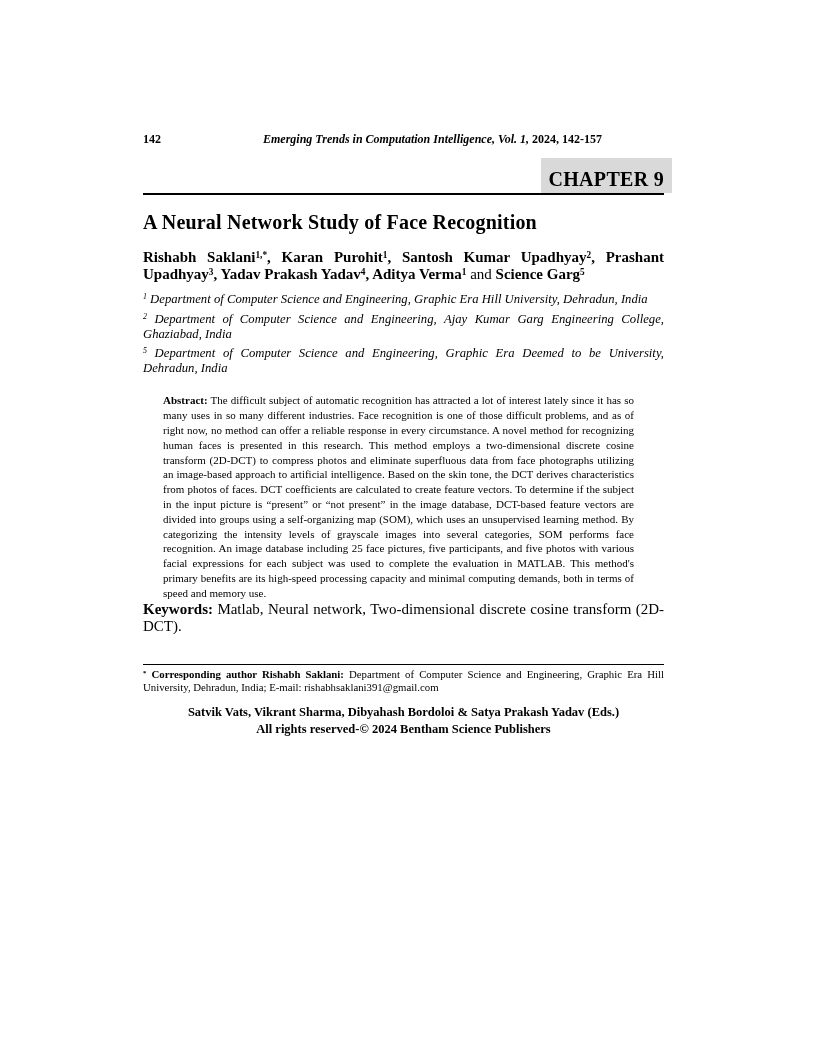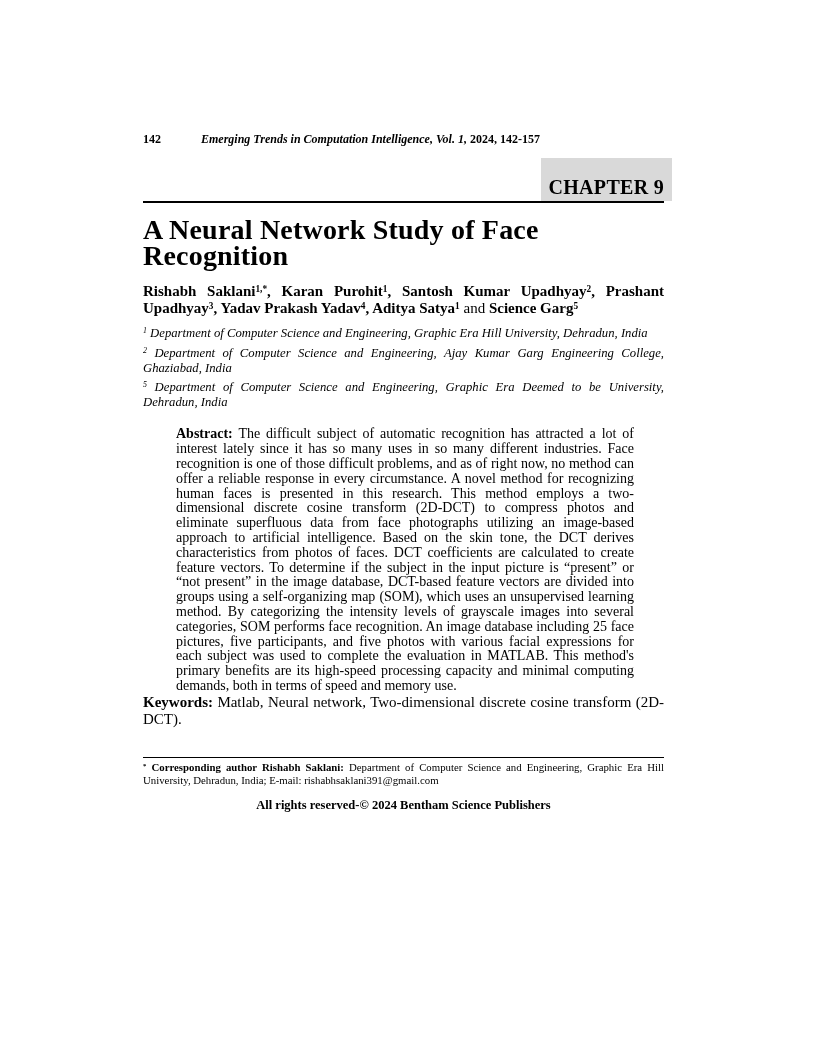--- a/index.html
+++ b/index.html
@@ -12,48 +12,48 @@
     overflow: hidden;
   }
   .page {
     width: 808px; height: 1056px;
     padding: 132px 144px 0 143px;
   }
 
   
   .running-head { display: flex; align-items: baseline; font-size: 12px; font-weight: bold; line-height: 15px; }
   .page-number { flex: 0 0 auto; }
-  .journal-ref { flex: 1 1 auto; text-align: left; padding-left: 40px; }
+  .journal-ref { flex: 1 1 auto; text-align: center; padding-left: 40px; }
   .journal-ref .jr-italic { font-style: italic; }
 
   
   .chapter-row { margin-top: 11px; text-align: right; border-bottom: 2.5px solid #000; }
   .chapter-label {
     display: inline-block;
     font-size: 20px; font-weight: bold;
-    padding: 18px 8px 2px 8px;
+    padding: 10px 8px 2px 8px;
     margin-right: -8px;
     background: #d9d9d9;
     letter-spacing: 0.3px;
   }
 
   
-  .chapter-title { margin-top: 14px; font-size: 28px; font-weight: bold; line-height: 26px; letter-spacing: 0.2px; }
+  .chapter-title { margin-top: 14px; font-size: 20px; font-weight: bold; line-height: 26px; letter-spacing: 0.2px; }
 
   
   .authors { margin-top: 14px; font-size: 15px; font-weight: bold; line-height: 17.2px; text-align: justify; }
   .authors .conj { font-weight: normal; }
   sup { font-size: 62%; line-height: 0; vertical-align: 0.45em; }
 
   
   .affiliations { margin-top: 9px; }
   .affiliation { font-size: 12.7px; font-style: italic; line-height: 15.2px; margin-bottom: 4px; text-align: justify; }
 
   
-  .abstract { margin: 17px 30px 0 33px; font-size: 14px; line-height: 14.8px; text-align: justify; }
+  .abstract { margin: 17px 30px 0 20px; font-size: 11px; line-height: 14.8px; text-align: justify; }
   .abstract-label { font-weight: bold; }
 
   
   .keywords { font-size: 15px; line-height: 17.5px; text-align: justify; }
   .keywords-label { font-weight: bold; }
 
   
   .footnote { margin-top: 28px; border-top: 1.5px solid #000; padding-top: 3px; font-size: 10.8px; line-height: 13px; text-align: justify; }
   .footnote-bold { font-weight: bold; }
   .footnote sup { font-weight: bold; }
@@ -70,31 +70,32 @@
     <span class="page-number">142</span>
     <span class="journal-ref"><span class="jr-italic">Emerging Trends in Computation Intelligence, Vol. 1,</span><span> 2024, 142-157</span></span>
   </div>
 
   <div class="chapter-row">
     <span class="chapter-label">CHAPTER 9</span>
   </div>
 
   <h1 class="chapter-title">A Neural Network Study of Face Recognition</h1>
 
-  <p class="authors"><span>Rishabh Saklani</span><sup>1,*</sup>, <span>Karan Purohit</span><sup>1</sup>, <span>Santosh Kumar Upadhyay</span><sup>2</sup>, <span>Prashant Upadhyay</span><sup>3</sup>, <span>Yadav Prakash Yadav</span><sup>4</sup>, <span>Aditya Satya</span><sup>1</sup><span class="conj"> and </span><span>Science Garg</span><sup>5</sup></p>
+  <p class="authors"><span>Rishabh Saklani</span><sup>1,*</sup>, <span>Karan Purohit</span><sup>1</sup>, <span>Santosh Kumar Upadhyay</span><sup>2</sup>, <span>Prashant Upadhyay</span><sup>3</sup>, <span>Yadav Prakash Yadav</span><sup>4</sup>, <span>Aditya Verma</span><sup>1</sup><span class="conj"> and </span><span>Science Garg</span><sup>5</sup></p>
 
   <div class="affiliations">
       <p class="affiliation"><sup>1</sup> Department of Computer Science and Engineering, Graphic Era Hill University, Dehradun, India</p>
       <p class="affiliation"><sup>2</sup> Department of Computer Science and Engineering, Ajay Kumar Garg Engineering College, Ghaziabad, India</p>
       <p class="affiliation"><sup>5</sup> Department of Computer Science and Engineering, Graphic Era Deemed to be University, Dehradun, India</p>
     </div>
 
   <p class="abstract"><span class="abstract-label">Abstract:</span> <span>The difficult subject of automatic recognition has attracted a lot of interest lately since it has so many uses in so many different industries. Face recognition is one of those difficult problems, and as of right now, no method can offer a reliable response in every circumstance. A novel method for recognizing human faces is presented in this research. This method employs a two-dimensional discrete cosine transform (2D-DCT) to compress photos and eliminate superfluous data from face photographs utilizing an image-based approach to artificial intelligence. Based on the skin tone, the DCT derives characteristics from photos of faces. DCT coefficients are calculated to create feature vectors. To determine if the subject in the input picture is “present” or “not present” in the image database, DCT-based feature vectors are divided into groups using a self-organizing map (SOM), which uses an unsupervised learning method. By categorizing the intensity levels of grayscale images into several categories, SOM performs face recognition. An image database including 25 face pictures, five participants, and five photos with various facial expressions for each subject was used to complete the evaluation in MATLAB. This method's primary benefits are its high-speed processing capacity and minimal computing demands, both in terms of speed and memory use.</span></p>
 
   <p class="keywords"><span class="keywords-label">Keywords:</span> <span>Matlab, Neural network, Two-dimensional discrete cosine transform (2D-DCT).</span></p>
 
   <p class="footnote"><sup>*</sup> <span class="footnote-bold">Corresponding author Rishabh Saklani:</span> <span>Department of Computer Science and Engineering, Graphic Era Hill University, Dehradun, India; E-mail: rishabhsaklani391@gmail.com</span></p>
 
   <div class="imprint">
+    <div>Satvik Vats, Vikrant Sharma, Dibyahash Bordoloi &amp; Satya Prakash Yadav (Eds.)</div>
     <div>All rights reserved-© 2024 Bentham Science Publishers</div>
   </div>
 
 </div>
 
 </body></html>

